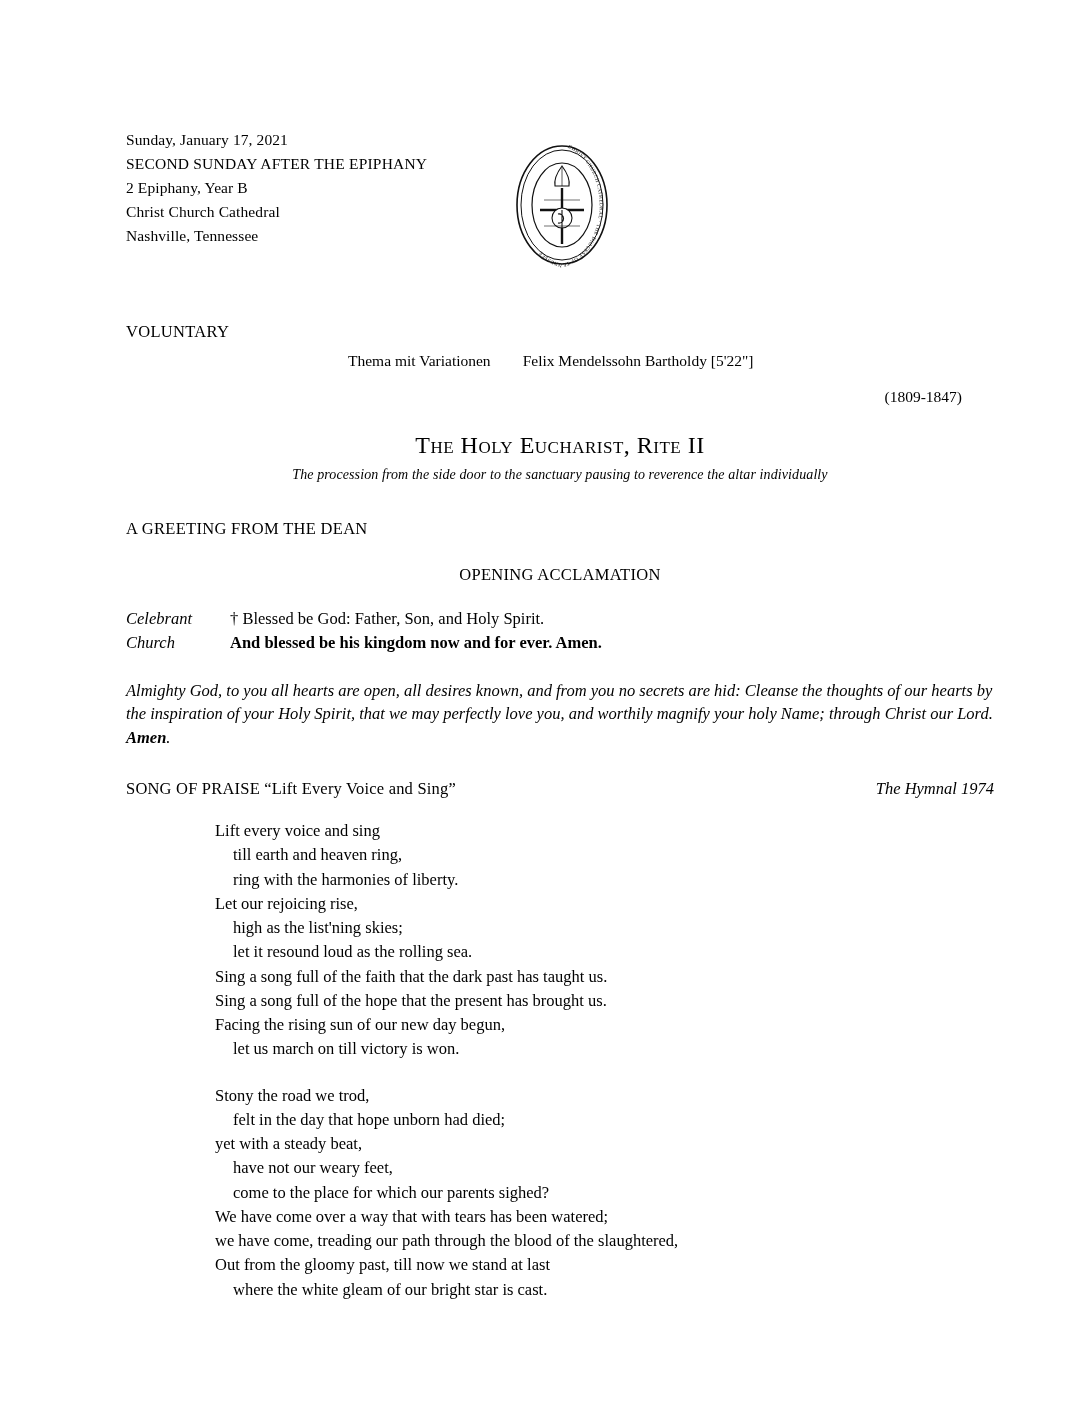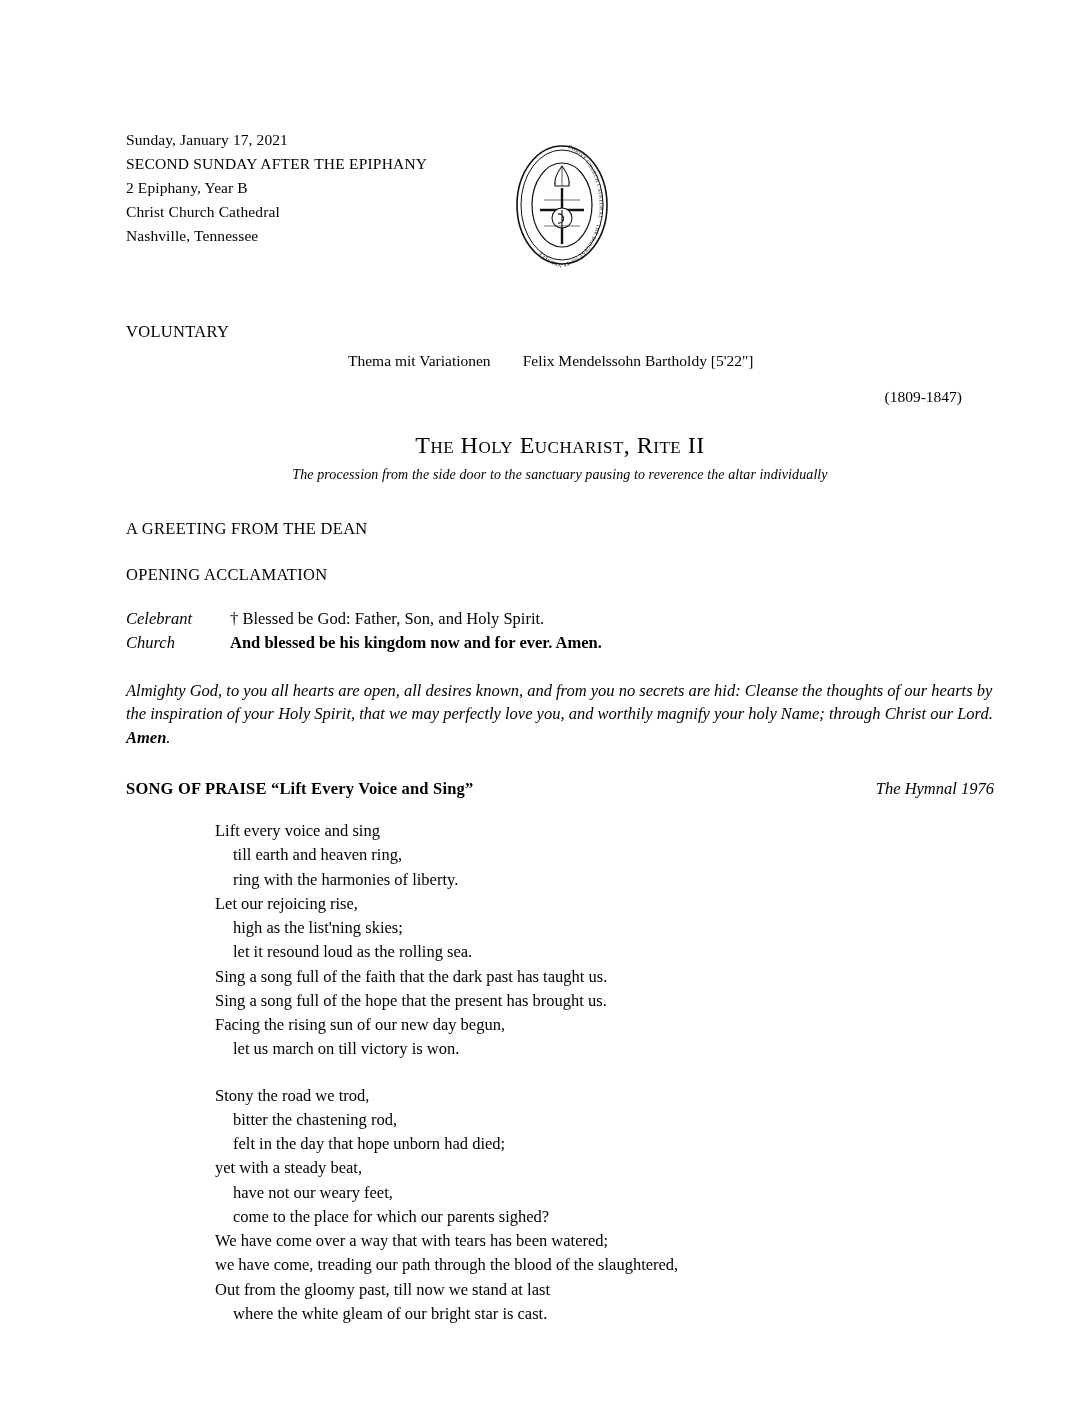--- a/index.html
+++ b/index.html
@@ -92,20 +92,21 @@
     font-style: italic;
     font-size: 14px;
     margin-top: 8px;
     letter-spacing: 0.1px;
   }
 
   .greeting-head {
     margin-top: 36px;
   }
   .acclamation-head {
+    text-align: center;
   }
 
   .dialogue {
     margin-top: 22px;
     font-size: 16.5px;
     line-height: 1.45;
   }
   .dialogue .row {
     display: flex;
   }
@@ -131,21 +132,21 @@
   }
   .collect b { font-weight: bold; }
 
   .song-row {
     display: flex;
     justify-content: space-between;
     align-items: baseline;
     margin-top: 30px;
     font-size: 16.5px;
   }
-  .song-left { letter-spacing: 0.2px; font-weight: bold; }
+  .song-left { letter-spacing: 0.2px; }
   .song-right { font-style: italic; }
 
   .hymn {
     margin-top: 20px;
     margin-left: 89px;
     font-size: 16.5px;
     line-height: 1.47;
   }
   .hymn .stanza { margin-bottom: 22px; }
   .hymn .l { white-space: pre; }
@@ -217,39 +218,38 @@
         <span class="speech-people">And blessed be his kingdom now and for ever.  Amen.</span>
       </div>
     </div>
 
     <div class="collect">
       <span>Almighty God, to you all hearts are open, all desires known, and from you no secrets are hid: Cleanse the thoughts of our hearts by the inspiration of your Holy Spirit, that we may perfectly love you, and worthily magnify your holy Name; through Christ our Lord. </span><b>Amen</b><span>.</span>
     </div>
 
     <div class="song-row">
       <span class="song-left">SONG OF PRAISE  “Lift Every Voice and Sing”</span>
-      <span class="song-right">The Hymnal 1976</span>
+      <span class="song-right">The Hymnal 1974</span>
     </div>
 
     <div class="hymn">
       <div class="stanza">
         <div class="l">Lift every voice and sing</div>
         <div class="l ind">till earth and heaven ring,</div>
         <div class="l ind">ring with the harmonies of liberty.</div>
         <div class="l">Let our rejoicing rise,</div>
         <div class="l ind">high as the list'ning skies;</div>
         <div class="l ind">let it resound loud as the rolling sea.</div>
         <div class="l">Sing a song full of the faith that the dark past has taught us.</div>
         <div class="l">Sing a song full of the hope that the present has brought us.</div>
         <div class="l">Facing the rising sun of our new day begun,</div>
         <div class="l ind">let us march on till victory is won.</div>
       </div>
       <div class="stanza">
         <div class="l">Stony the road we trod,</div>
-        <div class="l ind">bitter the chastening rod,</div>
         <div class="l ind">felt in the day that hope unborn had died;</div>
         <div class="l">yet with a steady beat,</div>
         <div class="l ind">have not our weary feet,</div>
         <div class="l ind">come to the place for which our parents sighed?</div>
         <div class="l">We have come over a way that with tears has been watered;</div>
         <div class="l">we have come, treading our path through the blood of the slaughtered,</div>
         <div class="l">Out from the gloomy past, till now we stand at last</div>
         <div class="l ind">where the white gleam of our bright star is cast.</div>
       </div>
     </div>

